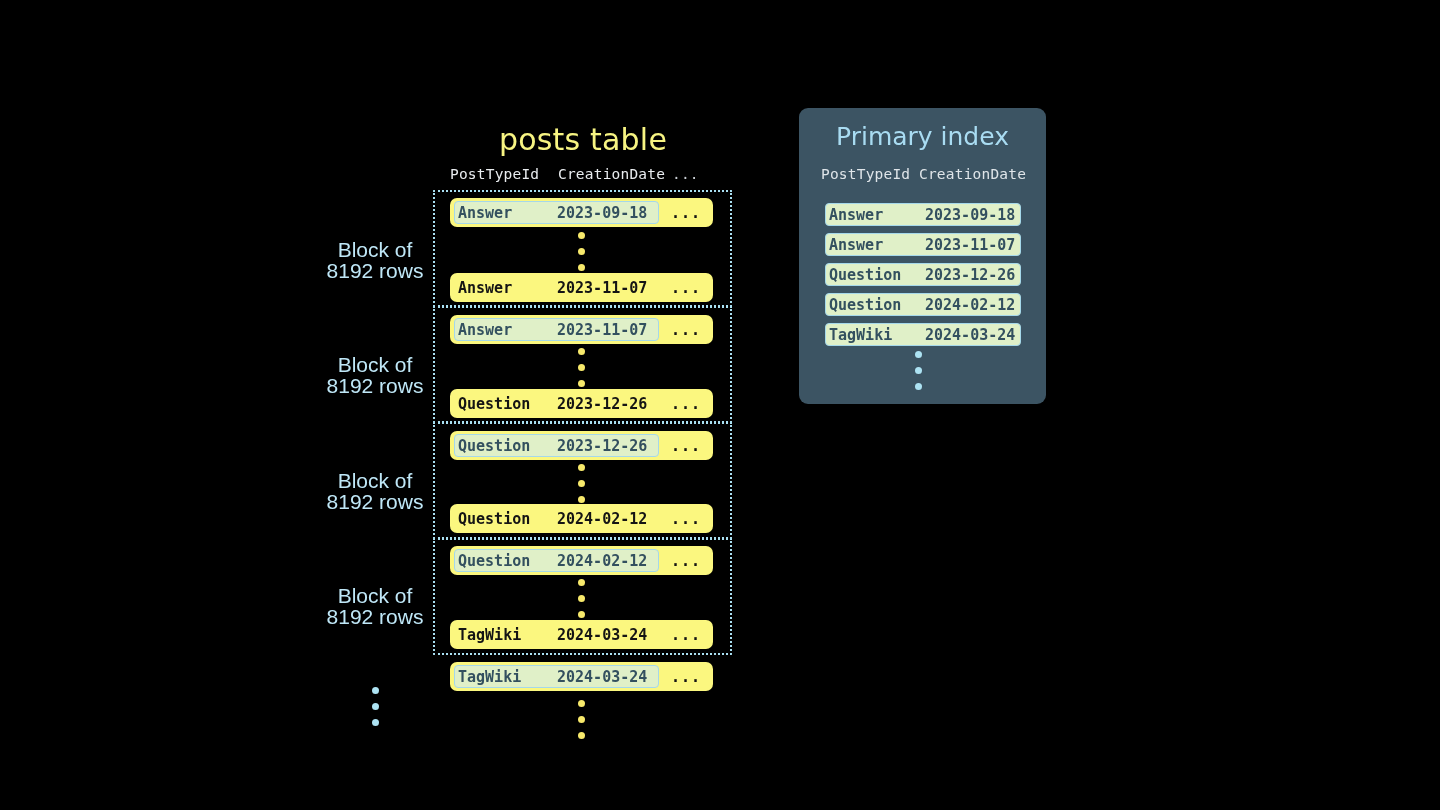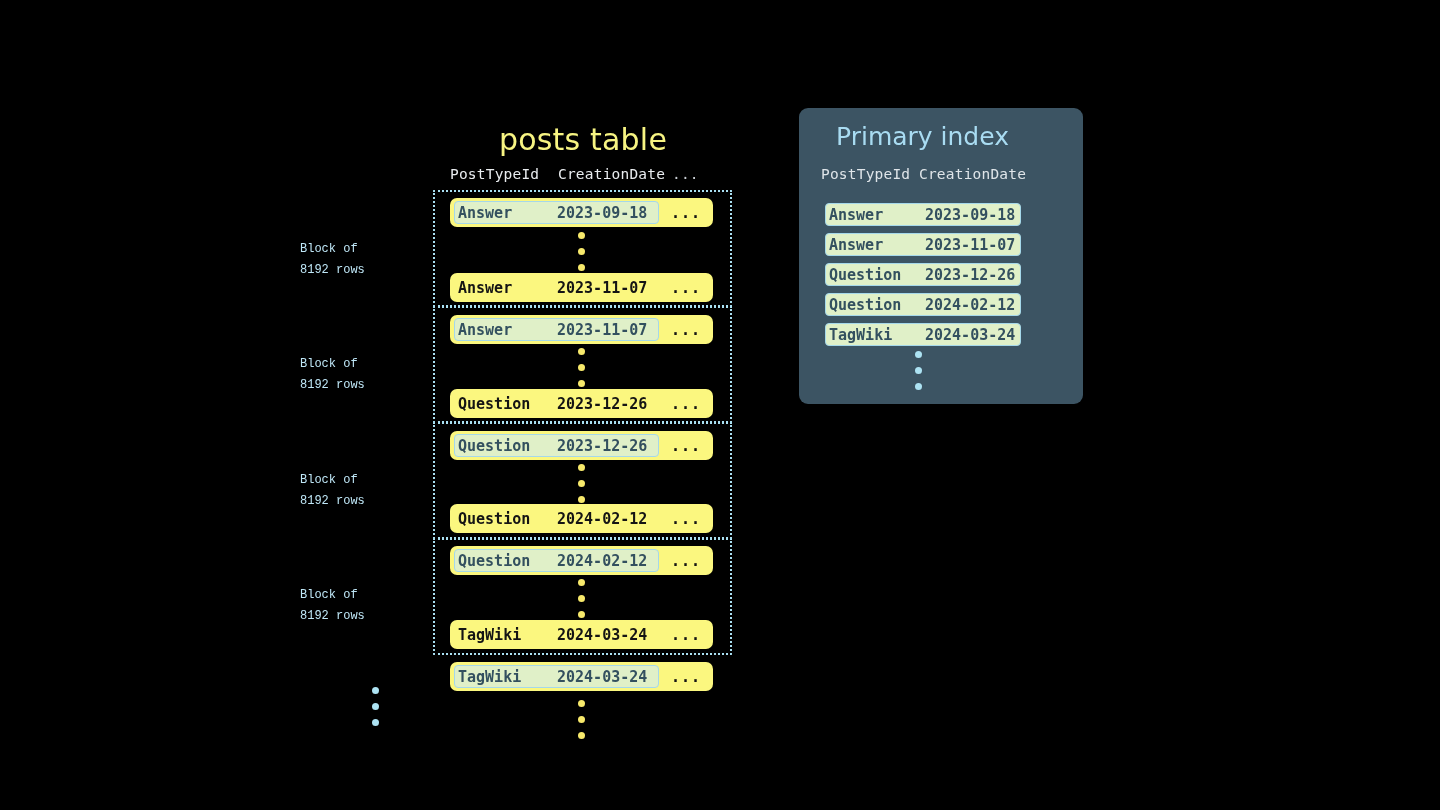--- a/index.html
+++ b/index.html
@@ -58,24 +58,25 @@
     left: 433px;
     width: 299px;
     border: 2px dotted #a9dff1;
     box-sizing: border-box;
     border-radius: 1px;
   }
 
   .block-label {
     position: absolute;
     width: 150px;
+    text-align: center;
     color: #bfe7f7;
-    font-size: 12px;
+    font-size: 21px;
     line-height: 21px;
-    font-family: Liberation Mono, monospace;
+    font-family: Liberation Sans, sans-serif;
   }
 
   
   .row {
     position: absolute;
     left: 450px;
     width: 263px;
     height: 29px;
     background: #fbf77f;
     border-radius: 7px;
@@ -127,21 +128,21 @@
     border-radius: 50%;
   }
   .dots.yellow span { background: #f7e96b; }
   .dots.blue span   { background: #ade3f3; }
 
   
   .index-panel {
     position: absolute;
     left: 799px;
     top: 108px;
-    width: 284px;
+    width: 247px;
     height: 296px;
     background: #3c5463;
     border-radius: 9px;
   }
   .index-title {
     position: absolute;
     left: 0;
     top: 14px;
     width: 247px;
     text-align: center;

